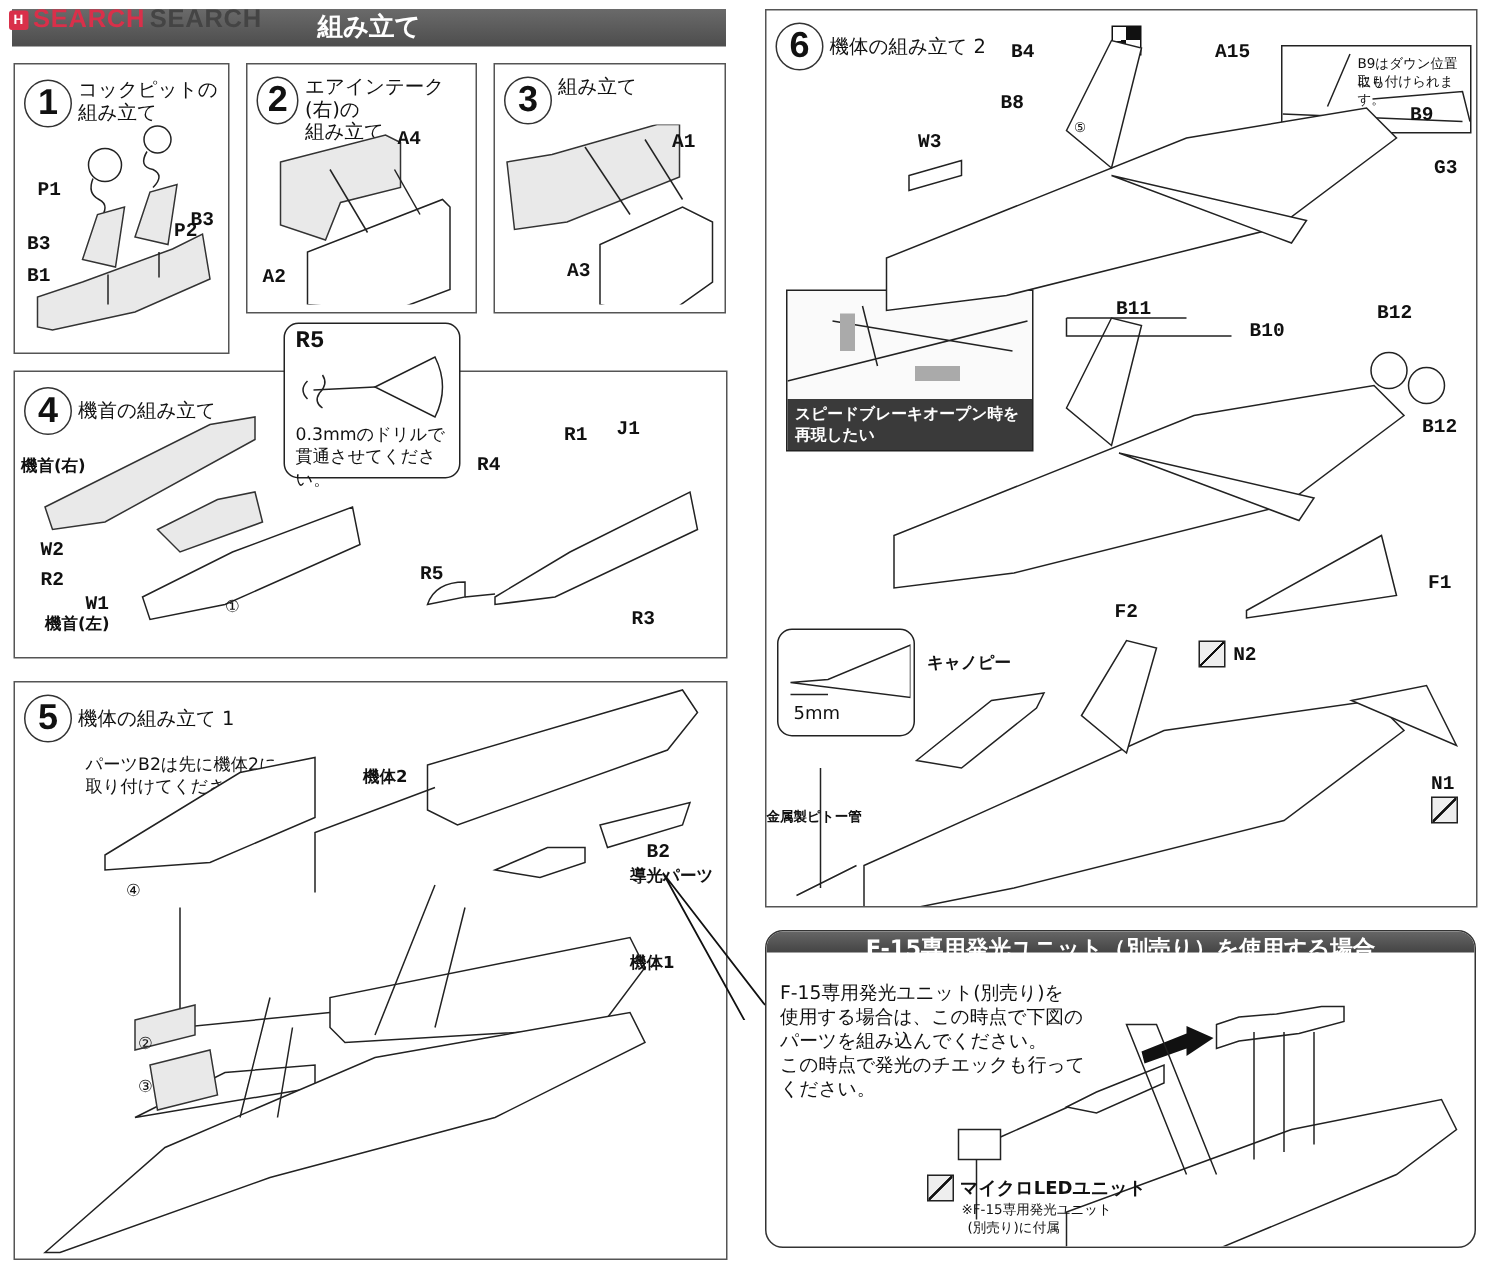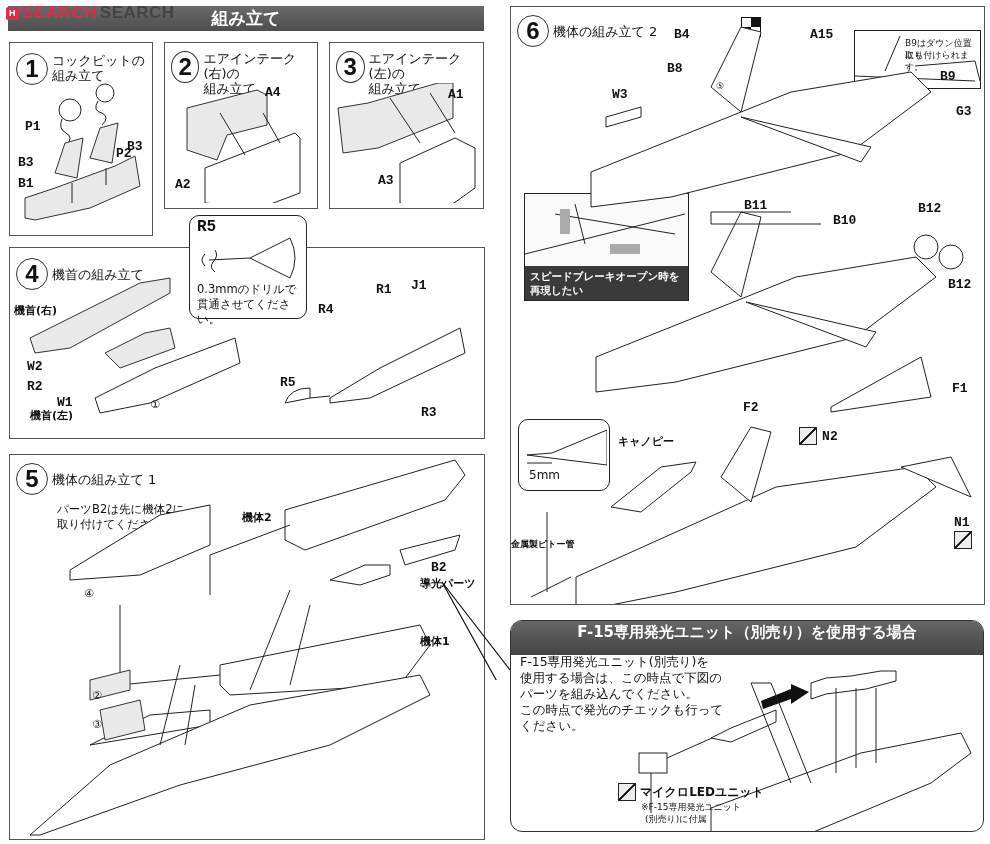--- a/index.html
+++ b/index.html
@@ -19,21 +19,21 @@
   .step-title { font-size:13px; line-height:15px; }
   .lbl { font-family:Liberation Mono, monospace; font-weight:bold; font-size:13px; white-space:nowrap; }
   .jlbl { font-weight:bold; font-size:11px; white-space:nowrap; }
   .note { font-size:11.5px; line-height:15px; }
   svg .ln { stroke:#222; fill:none; stroke-width:1; }
   svg .part { stroke:#222; fill:#fff; stroke-width:1; }
   svg .pg { stroke:#333; fill:#e9e9e9; stroke-width:1; }
   .callout { border:1.5px solid #222; border-radius:10px; background:#fff; }
   .darkbox { background:#3a3a3a; color:#fff; font-size:10.5px; font-weight:bold; line-height:14px; padding:3px 5px; }
   .f15-box { border:1.5px solid #333; border-radius:12px; background:#fff; overflow:hidden; }
-  .f15-header { height:34px; background:linear-gradient(#666,#444); color:#fff; font-weight:bold; font-size:15px; text-align:center; line-height:22px; }
+  .f15-header { height:14px; background:linear-gradient(#666,#444); color:#fff; font-weight:bold; font-size:15px; text-align:center; line-height:22px; }
   .decal-icon { width:16px; height:16px; border:1px solid #222; background:linear-gradient(135deg, transparent 46%, #111 47%, #111 53%, transparent 54%), #eee; display:inline-block; vertical-align:middle; }
 </style>
 </head>
 <body>
 
 <div class="abs header-bar"></div>
 <div class="abs header-title">組み立て</div>
 <div class="abs logo">
   <span class="mark">H</span>
   <span class="hobby">SEARCH</span>
@@ -81,21 +81,20 @@
       <line class="ln" x1="98" y1="30" x2="115" y2="60"></line>
   </svg>
   <div class="abs lbl" style="left:100px;top:42px;">A4</div>
   <div class="abs lbl" style="left:10px;top:134px;">A2</div>
 </div>
 
 <div class="abs box" style="left:329px;top:42px;width:153px;height:165px;">
   <div class="abs" style="left:6px;top:8px;display:flex;gap:4px;">
     <span class="step-num">3</span>
     <div class="step-title">
-        <div>エアインテーク(左)の</div>
         <div>組み立て</div>
       </div>
   </div>
   <svg class="abs" style="left:0;top:40px;" width="153" height="120">
     <path class="pg" d="M8,25 l30,-5 l70,-20 l15,0 l0,35 l-75,30 l-35,5 z"></path>
     <path class="part" d="M70,120 l0,-40 l55,-25 l20,10 l0,40 l-35,25 z"></path>
     <line class="ln" x1="60" y1="15" x2="90" y2="60"></line>
       <line class="ln" x1="100" y1="10" x2="125" y2="50"></line>
   </svg>
   <div class="abs lbl" style="left:118px;top:44px;">A1</div>

